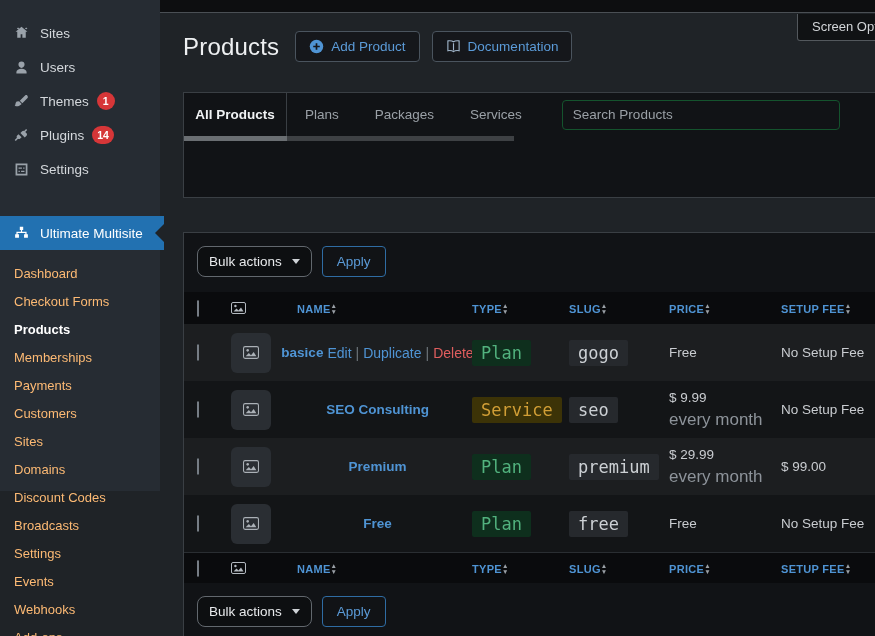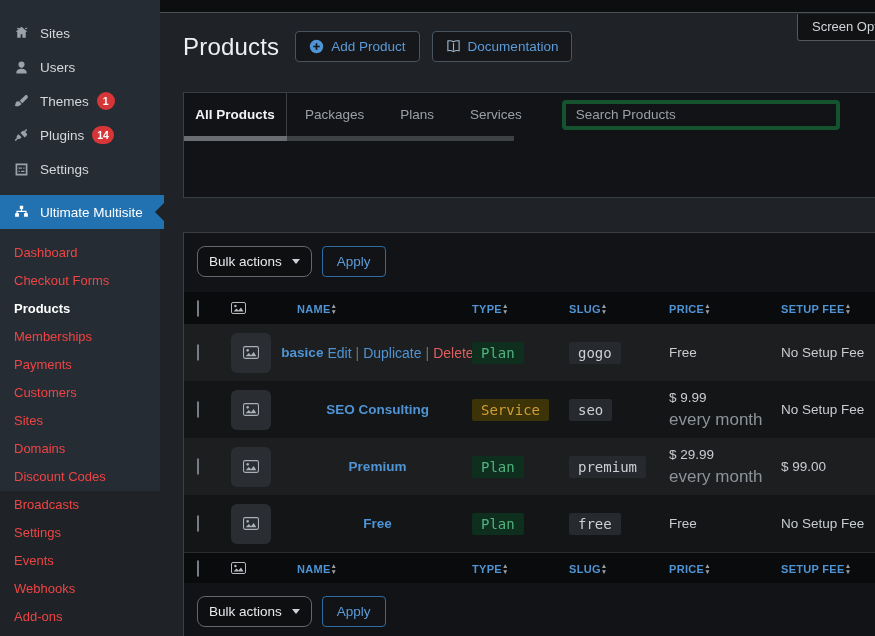--- a/index.html
+++ b/index.html
@@ -9,28 +9,28 @@
     background:#1f2327; color:#c9ccd0;
     position:relative; font-size:13.5px;
   }
 
   
   .sidebar { position:absolute; left:0; top:0; width:160px; height:491px; background:#262c33; z-index:5; }
   .menu-top { padding-top:16px; }
   .menu-item { height:34px; display:flex; align-items:center; padding:0 10px 0 12px; color:#d4d8dc; cursor:pointer; }
   .menu-item .mi-icon { width:19px; height:19px; margin-right:9px; display:flex; align-items:center; justify-content:center; color:#9aa2aa; flex:none; }
   .menu-item .mi-icon svg { width:17px; height:17px; fill:#9aa2aa; }
-  .menu-item.active { background:#2271b1; color:#fff; position:relative; width:164px; margin-top:9px; height:34px; }
+  .menu-item.active { background:#2271b1; color:#fff; position:relative; width:164px; margin-top:30px; height:34px; }
   .menu-item.active .mi-icon svg { fill:#ffffff; }
   .menu-item.active::after { content:""; position:absolute; right:0; top:50%; margin-top:-9px;
     border-top:9px solid transparent; border-bottom:9px solid transparent; border-right:9px solid #1f2327; }
   .mi-badge { margin-left:8px; background:#d63638; color:#fff; font-size:10.5px; font-weight:bold;
     min-width:18px; height:18px; border-radius:9px; display:flex; align-items:center; justify-content:center; padding:0 5px; }
   .submenu { padding:10px 0 4px 0; }
-  .submenu-item { height:28px; line-height:28px; padding-left:14px; color:#ef4444; font-size:13px; cursor:pointer; white-space:nowrap; }
+  .submenu-item { height:28px; line-height:28px; padding-left:14px; color:#fdba74; font-size:13px; cursor:pointer; white-space:nowrap; }
   .submenu-item.active { color:#ffffff; font-weight:bold; }
 
   
   .adminbar { position:absolute; left:160px; top:0; width:715px; height:13px; background:#0d0e10; border-bottom:1px solid #4a4f54; z-index:4; }
   .screen-options { position:absolute; left:797px; top:14px; height:27px; background:#101214;
     border:1px solid #53585d; border-top:none; border-radius:0 0 0 3px; color:#d2d5d8;
     font-size:13px; line-height:25px; padding:0 14px; white-space:nowrap; z-index:6; cursor:pointer; }
 
   
   .content { position:absolute; left:160px; top:14px; width:715px; height:622px; }
@@ -43,21 +43,21 @@
   
   .card { background:#111316; border:1px solid #3a3f44; }
   .tab-card { margin:30px 0 0 23px; width:740px; height:106px; }
   .tab-row { display:flex; height:43px; align-items:stretch; }
   .tab { line-height:43px; padding:0 18px; color:#9ba1a7; font-size:13.5px; cursor:pointer; white-space:nowrap; }
   .tab.active { color:#f0f2f4; font-weight:bold; width:103px; text-align:center; padding:0; border-right:1px solid #3a3f44; }
   .tab-underline { display:flex; height:5px; }
   .tab-underline .seg1 { width:103px; background:#6a6e72; }
   .tab-underline .seg2 { width:227px; background:#3e4144; }
   .search-box { align-self:center; margin-left:22px; width:278px; height:30px; background:transparent;
-    border:4px solid #14532d; border-radius:4px; color:#d5d8db; font-size:13.5px; padding:0 10px;
+    border:1px solid #14532d; border-radius:4px; color:#d5d8db; font-size:13.5px; padding:0 10px;
     font-family:"Liberation Sans", sans-serif; }
   .search-box::placeholder { color:#9aa0a6; }
 
   
   .table-card { margin:34px 0 0 23px; width:740px; height:430px; padding-top:13px; }
   .bulk-row { display:flex; gap:10px; margin:0 0 15px 13px; }
   .bulk-row.bottom { margin:13px 0 0 13px; }
   .select-btn { display:inline-flex; align-items:center; gap:10px; height:31px; padding:0 11px;
     background:#0d0f11; border:1px solid #62686e; border-radius:8px; color:#e8eaec; font-size:13.5px; cursor:pointer; }
   .chev-down { width:0; height:0; border-left:4px solid transparent; border-right:4px solid transparent; border-top:5px solid #cfd3d7; }
@@ -76,21 +76,21 @@
   .trow { height:57px; }
   .trow.odd { background:#1c1e20; }
   .trow.even { background:#131517; }
   .thumb { width:40px; height:40px; background:#2a2e33; border-radius:6px; display:flex; align-items:center; justify-content:center; cursor:pointer; }
   .name-cell { display:flex; justify-content:center; gap:4px; }
   .name-link { color:#4f94d4; font-weight:bold; font-size:13.5px; text-decoration:none; cursor:pointer; }
   .row-actions { font-size:14px; }
   .row-actions .a-link { color:#4f94d4; cursor:pointer; }
   .row-actions .a-del { color:#e05e5e; cursor:pointer; }
   .row-actions .a-sep { color:#6f757b; margin:0 4px; }
-  .badge { display:inline-block; font-family:"DejaVu Sans Mono", monospace; font-size:14px; padding:3px 9px; border-radius:2px; }
+  .badge { display:inline-block; font-family:"DejaVu Sans Mono", monospace; font-size:17px; padding:3px 9px; border-radius:2px; }
   .badge-plan { background:#0e2f1d; color:#52b27e; }
   .badge-service { background:#3c3307; color:#d19e36; }
   .badge-slug { background:#26292d; color:#ccd0d4; }
   .price-cell { display:flex; flex-direction:column; gap:5px; }
   .price-main { color:#c9ccd0; }
   .price-note { color:#8d939a; font-size:17px; }
   .price-note:empty { display:none; }
   .fee-cell { color:#c9ccd0; }
 </style>
 </head>
@@ -189,22 +189,22 @@
             <path d="M8 3C6.5 1.8 4.5 1.6 2 2v10.5c2.5-.4 4.5-.2 6 1 1.5-1.2 3.5-1.4 6-1V2c-2.5-.4-4.5-.2-6 1zm0 1.6v7.6" fill="none" stroke="#9fb4c9" stroke-width="1.2"></path>
           </svg>
       </span>
       <span>Documentation</span>
     </button>
   </div>
 
   <div class="card tab-card">
     <div class="tab-row">
       <div class="tab active">All Products</div>
+      <div class="tab">Plans</div>
       <div class="tab">Packages</div>
-      <div class="tab">Plans</div>
       <div class="tab">Services</div>
       <input class="search-box" type="text" placeholder="Search Products" style="">
     </div>
     <div class="tab-underline">
       <div class="seg1"></div>
         <div class="seg2"></div>
     </div>
   </div>
 
   <div class="card table-card">

